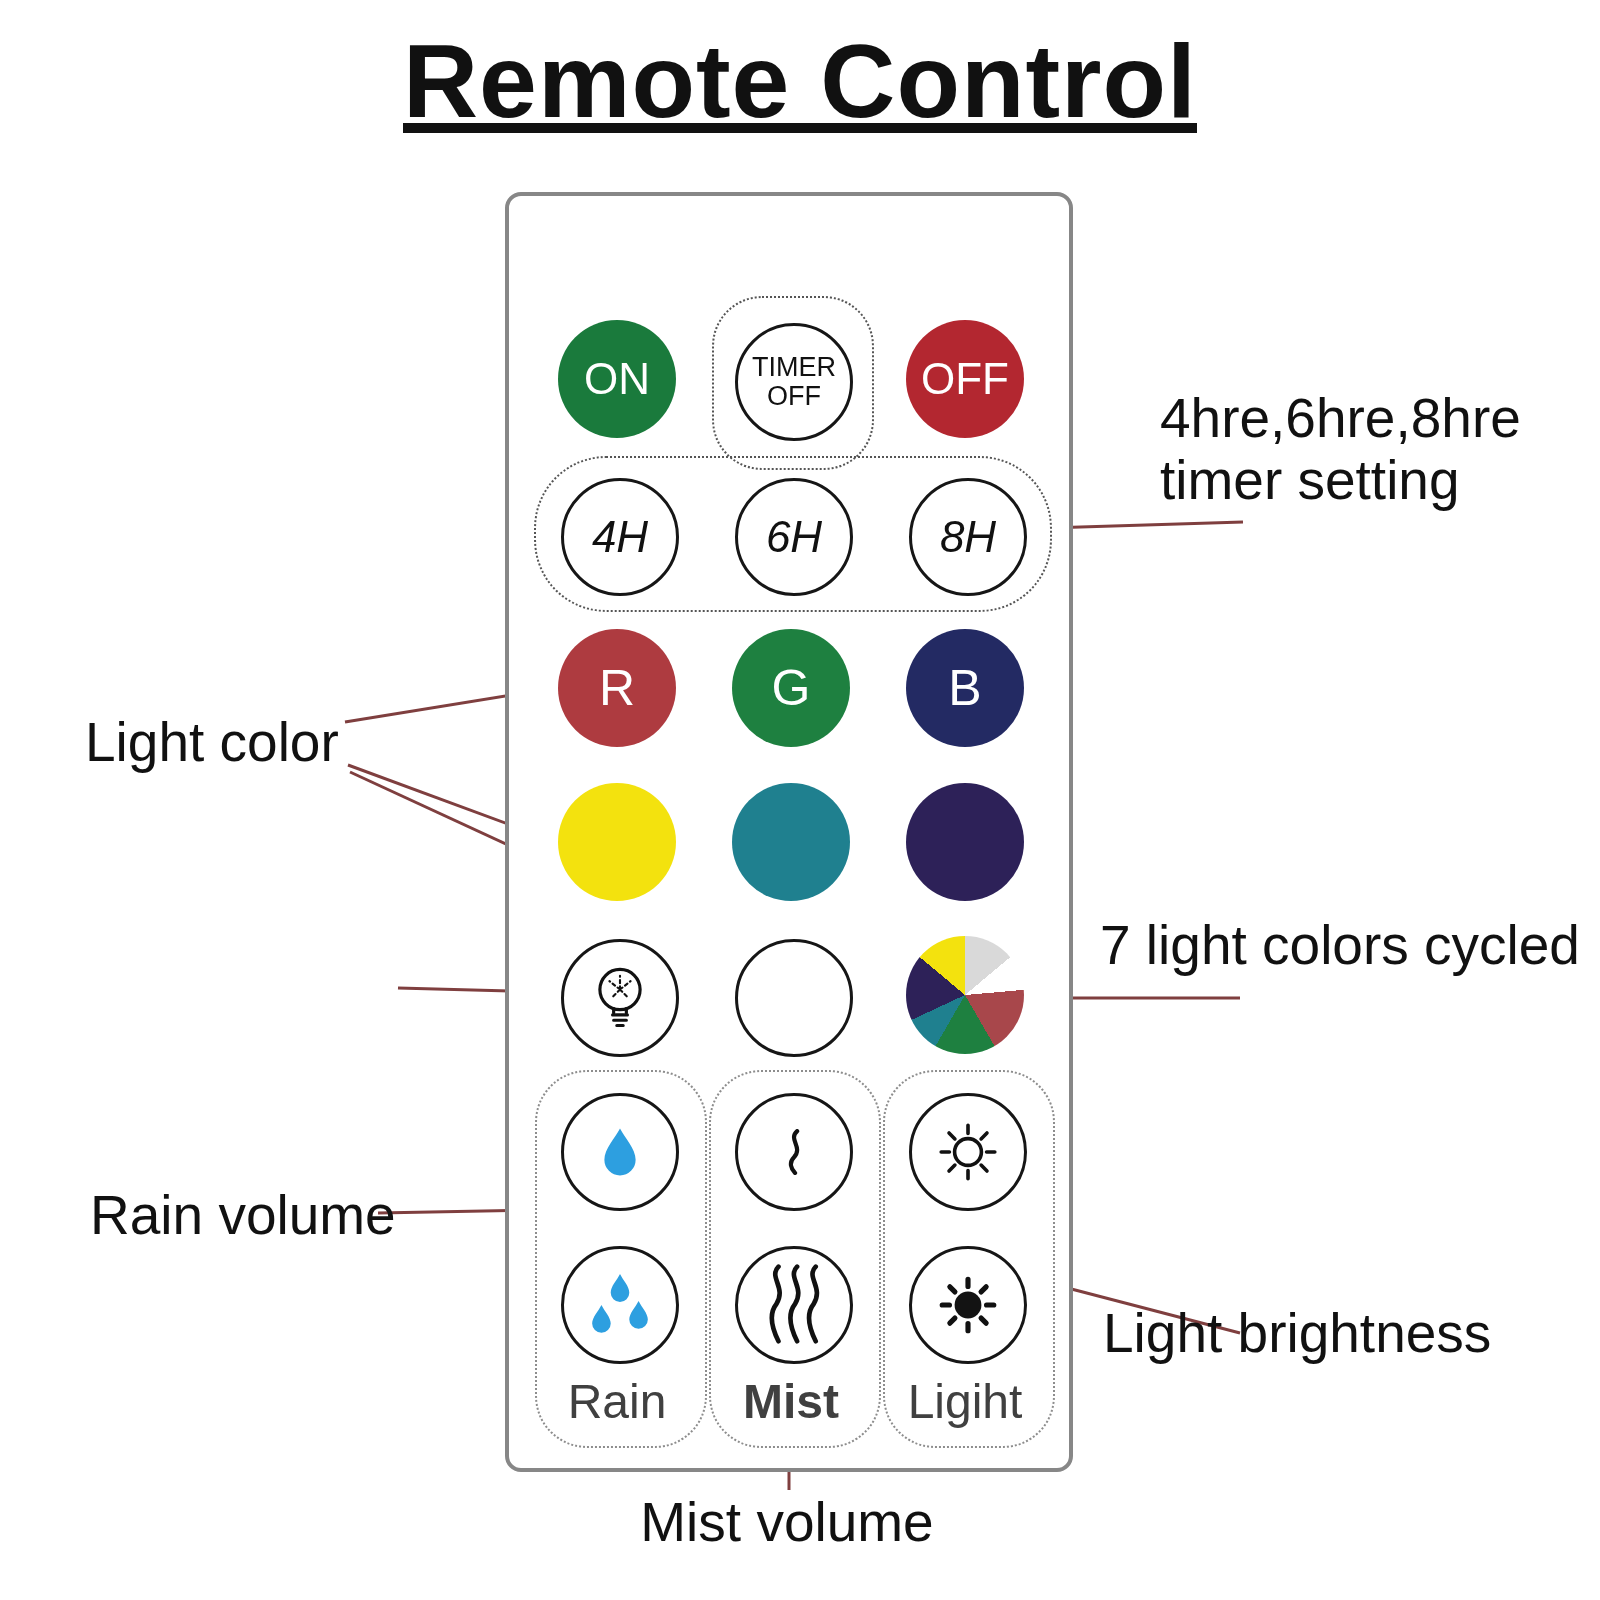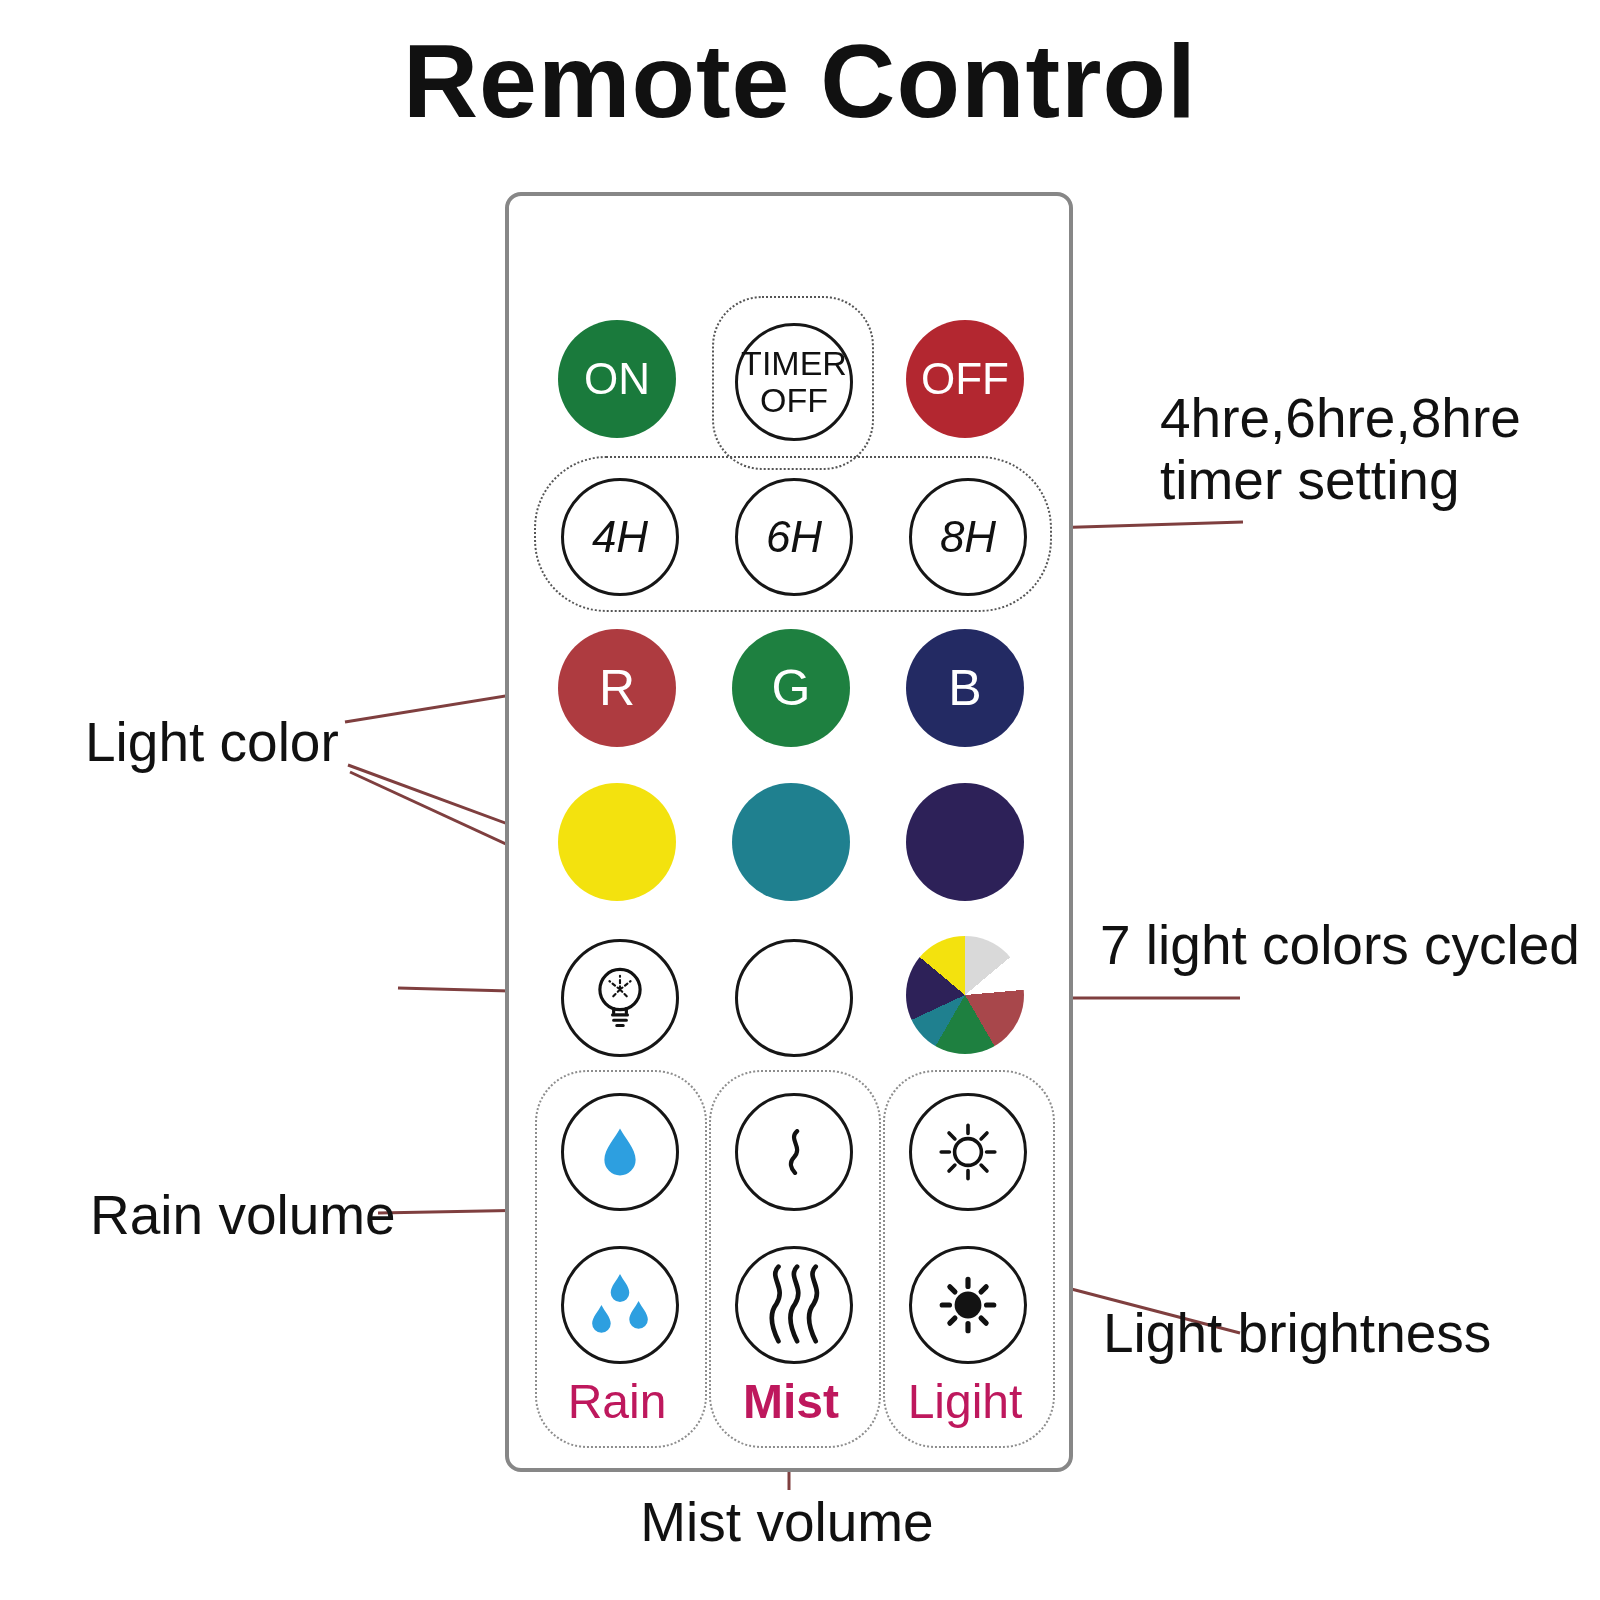--- a/index.html
+++ b/index.html
@@ -1,35 +1,35 @@
 <!DOCTYPE html>
 <html><head>
 <meta charset="utf-8">
 <style>
   html,body{margin:0;padding:0;background:#fff;}
   .canvas{position:relative;width:1600px;height:1600px;background:#fff;overflow:hidden;
           font-family:"Liberation Sans", sans-serif;color:#111;}
   .title{position:absolute;top:22px;left:0;width:100%;text-align:center;
-         font-size:104px;font-weight:bold;letter-spacing:1px;}
+         font-size:104px;font-weight:bold;letter-spacing:1px;text-decoration:underline;}
   .remote{position:absolute;left:505px;top:192px;width:560px;height:1272px;
           border:4px solid #878787;border-radius:16px;background:#fff;}
   .cbtn{position:absolute;width:118px;height:118px;border-radius:50%;
         display:flex;align-items:center;justify-content:center;text-align:center;}
   .wbtn{width:112px;height:112px;background:#fff;border:3px solid #161616;}
   .btn-label{font-size:44px;color:#111;font-style:italic;}
   .btn-label-white{font-size:44px;color:#fff;}
   .rgb-label{font-size:50px;color:#fff;}
-  .timer-off-label{font-size:34px;line-height:1.08;color:#111;}
+  .timer-off-label{font-size:27px;line-height:1.08;color:#111;}
   .pie{background:conic-gradient(from 0deg,
         #d9d9d9 0deg 50deg, #ffffff 50deg 85deg, #a8474b 85deg 150deg,
         #1e8040 150deg 210deg, #1f808f 210deg 245deg, #2d2158 245deg 310deg,
         #f3e20e 310deg 360deg);}
   .dotbox{position:absolute;border:2px dotted #555;background:transparent;}
   .colbox{position:absolute;width:168px;height:374px;border:2px dotted #8d8d8d;border-radius:52px;}
-  .col-label{position:absolute;width:160px;top:1178px;text-align:center;font-size:48px;color:#be185d;}
+  .col-label{position:absolute;width:160px;top:1178px;text-align:center;font-size:48px;color:#404040;}
   .ann{position:absolute;font-size:55px;color:#111;line-height:1.12;}
   .ann-center{text-align:center;}
   svg.lines{position:absolute;left:0;top:0;width:1600px;height:1600px;pointer-events:none;}
   svg.lines line{stroke:#7f3f3f;stroke-width:3;}
   .icon-stroke{stroke:#111;fill:none;stroke-linecap:round;}
 </style>
 </head>
 <body>
 
 <div class="canvas">

